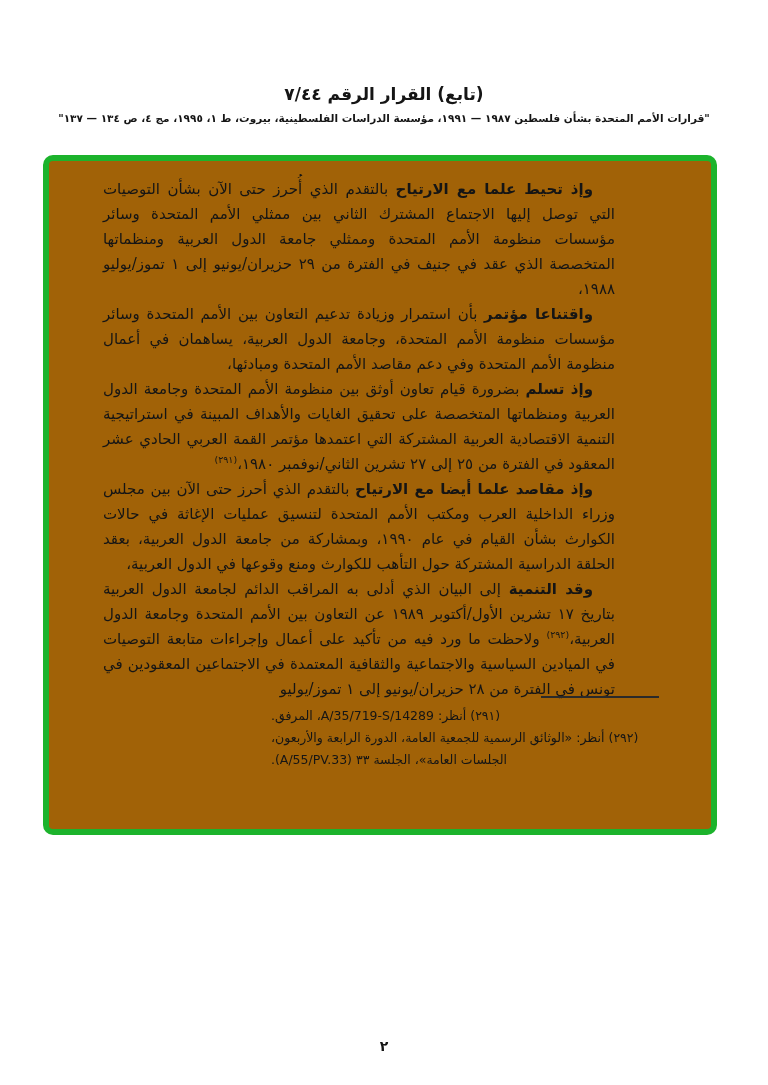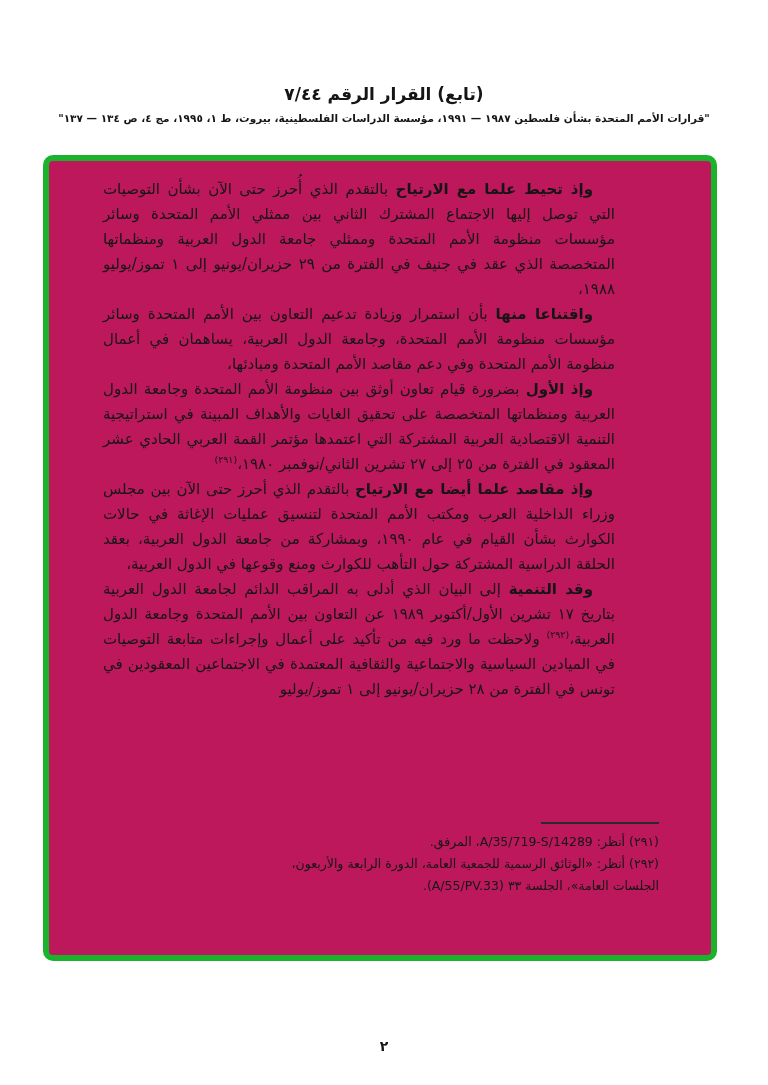--- a/index.html
+++ b/index.html
@@ -20,25 +20,25 @@
   }
   .doc-source{
     position:absolute;top:112px;left:0;right:0;
     text-align:center;
     font-size:10.5px;font-weight:bold;
     white-space:nowrap;
   }
   .green-frame{
     position:absolute;
     left:43px;top:155px;
-    width:674px;height:806px;
+    width:674px;height:680px;
     box-sizing:border-box;
     border:6px solid #1cb32c;
     border-radius:10px;
-    background:#be185d;
+    background:#a16207;
   }
   .body-text{
     position:absolute;
     top:16px;right:96px;
     width:512px;
     font-size:15px;
     line-height:25px;
     text-align:justify;
   }
   .body-text p{
@@ -50,21 +50,21 @@
     font-size:9.5px;
     vertical-align:super;
     line-height:0;
   }
   .footnotes{
     position:absolute;
     right:52px;bottom:58px;
     width:388px;
     font-size:12.5px;
     line-height:22px;
-    text-align:right;
+    text-align:left;
   }
   .fn-rule{
     width:118px;height:2px;
     background:#2a2a2a;
     margin:0 0 7px 0;
   }
   .footnote{margin:0;}
   .page-number{
     position:absolute;
     top:1038px;left:0;right:0;
@@ -79,22 +79,22 @@
 
   <div class="doc-title">(تابع) القرار الرقم ٧/٤٤</div>
 
   <div class="doc-source">"قرارات الأمم المتحدة بشأن فلسطين ١٩٨٧ — ١٩٩١، مؤسسة الدراسات الفلسطينية، بيروت، ط ١، ١٩٩٥، مج ٤، ص ١٣٤ — ١٣٧"</div>
 
   <div class="green-frame">
 
     <div class="body-text">
 
     <p><strong>وإذ تحيط علما مع الارتياح</strong> بالتقدم الذي أُحرز حتى الآن بشأن التوصيات التي توصل إليها الاجتماع المشترك الثاني بين ممثلي الأمم المتحدة وسائر مؤسسات منظومة الأمم المتحدة وممثلي جامعة الدول العربية ومنظماتها المتخصصة الذي عقد في جنيف في الفترة من ٢٩ حزيران/يونيو إلى ١ تموز/يوليو ١٩٨٨،</p>
-        <p><strong>واقتناعا منها</strong> بأن استمرار وزيادة تدعيم التعاون بين الأمم المتحدة وسائر مؤسسات منظومة الأمم المتحدة، وجامعة الدول العربية، يساهمان في أعمال منظومة الأمم المتحدة وفي دعم مقاصد الأمم المتحدة ومبادئها،</p>
-        <p><strong>وإذ الأول</strong> بضرورة قيام تعاون أوثق بين منظومة الأمم المتحدة وجامعة الدول العربية ومنظماتها المتخصصة على تحقيق الغايات والأهداف المبينة في استراتيجية التنمية الاقتصادية العربية المشتركة التي اعتمدها مؤتمر القمة العربي الحادي عشر المعقود في الفترة من ٢٥ إلى ٢٧ تشرين الثاني/نوفمبر ١٩٨٠،<sup>(٢٩١)</sup></p>
+        <p><strong>واقتناعا مؤتمر</strong> بأن استمرار وزيادة تدعيم التعاون بين الأمم المتحدة وسائر مؤسسات منظومة الأمم المتحدة، وجامعة الدول العربية، يساهمان في أعمال منظومة الأمم المتحدة وفي دعم مقاصد الأمم المتحدة ومبادئها،</p>
+        <p><strong>وإذ تسلم</strong> بضرورة قيام تعاون أوثق بين منظومة الأمم المتحدة وجامعة الدول العربية ومنظماتها المتخصصة على تحقيق الغايات والأهداف المبينة في استراتيجية التنمية الاقتصادية العربية المشتركة التي اعتمدها مؤتمر القمة العربي الحادي عشر المعقود في الفترة من ٢٥ إلى ٢٧ تشرين الثاني/نوفمبر ١٩٨٠،<sup>(٢٩١)</sup></p>
         <p><strong>وإذ مقاصد علما أيضا مع الارتياح</strong> بالتقدم الذي أحرز حتى الآن بين مجلس وزراء الداخلية العرب ومكتب الأمم المتحدة لتنسيق عمليات الإغاثة في حالات الكوارث بشأن القيام في عام ١٩٩٠، وبمشاركة من جامعة الدول العربية، بعقد الحلقة الدراسية المشتركة حول التأهب للكوارث ومنع وقوعها في الدول العربية،</p>
         <p><strong>وقد التنمية</strong> إلى البيان الذي أدلى به المراقب الدائم لجامعة الدول العربية بتاريخ ١٧ تشرين الأول/أكتوبر ١٩٨٩ عن التعاون بين الأمم المتحدة وجامعة الدول العربية،<sup>(٢٩٢)</sup> ولاحظت ما ورد فيه من تأكيد على أعمال وإجراءات متابعة التوصيات في الميادين السياسية والاجتماعية والثقافية المعتمدة في الاجتماعين المعقودين في تونس في الفترة من ٢٨ حزيران/يونيو إلى ١ تموز/يوليو</p>
       </div>
 
     <div class="footnotes">
       <div class="fn-rule"></div>
 
     <div class="footnote"><span>(٢٩١) </span><span>أنظر: A/35/719-S/14289، المرفق.</span></div>
         <div class="footnote"><span>(٢٩٢) </span><span>أنظر: «الوثائق الرسمية للجمعية العامة، الدورة الرابعة والأربعون، الجلسات العامة»، الجلسة ٣٣ (A/55/PV.33).</span></div>
       </div>

